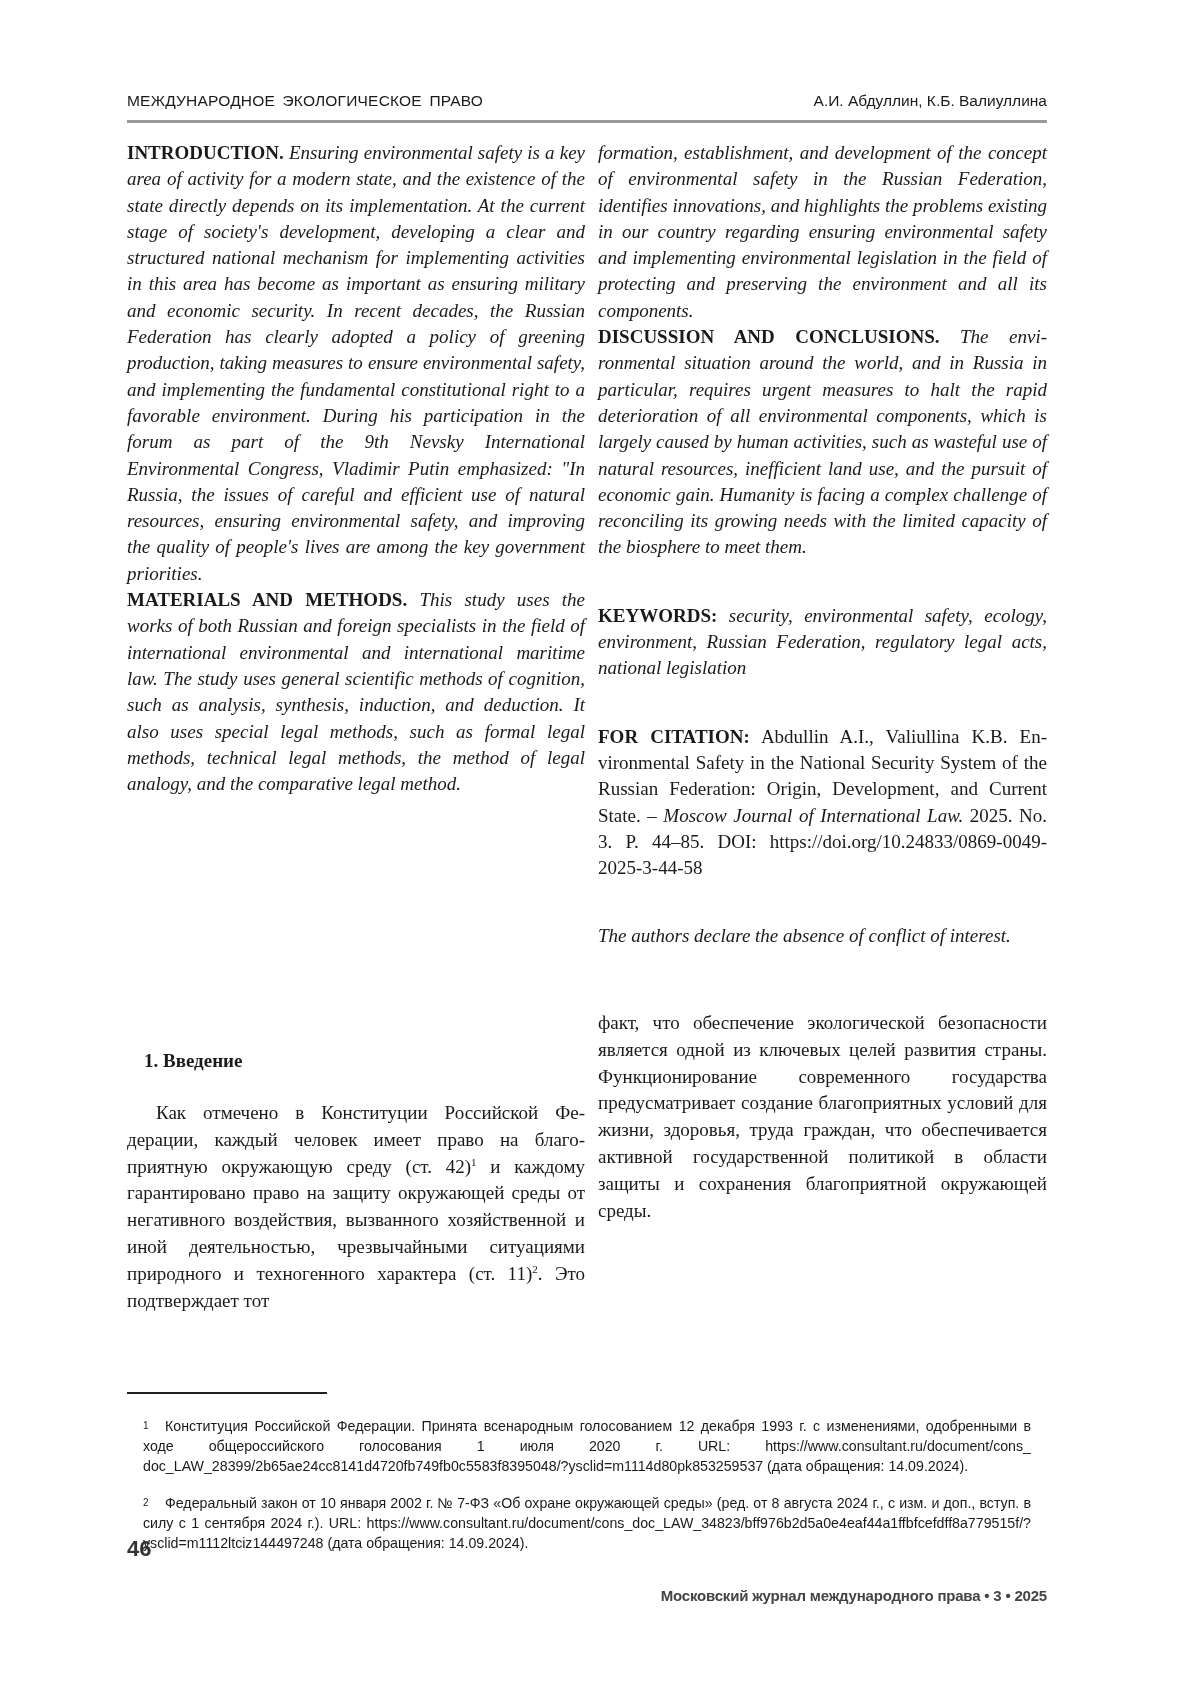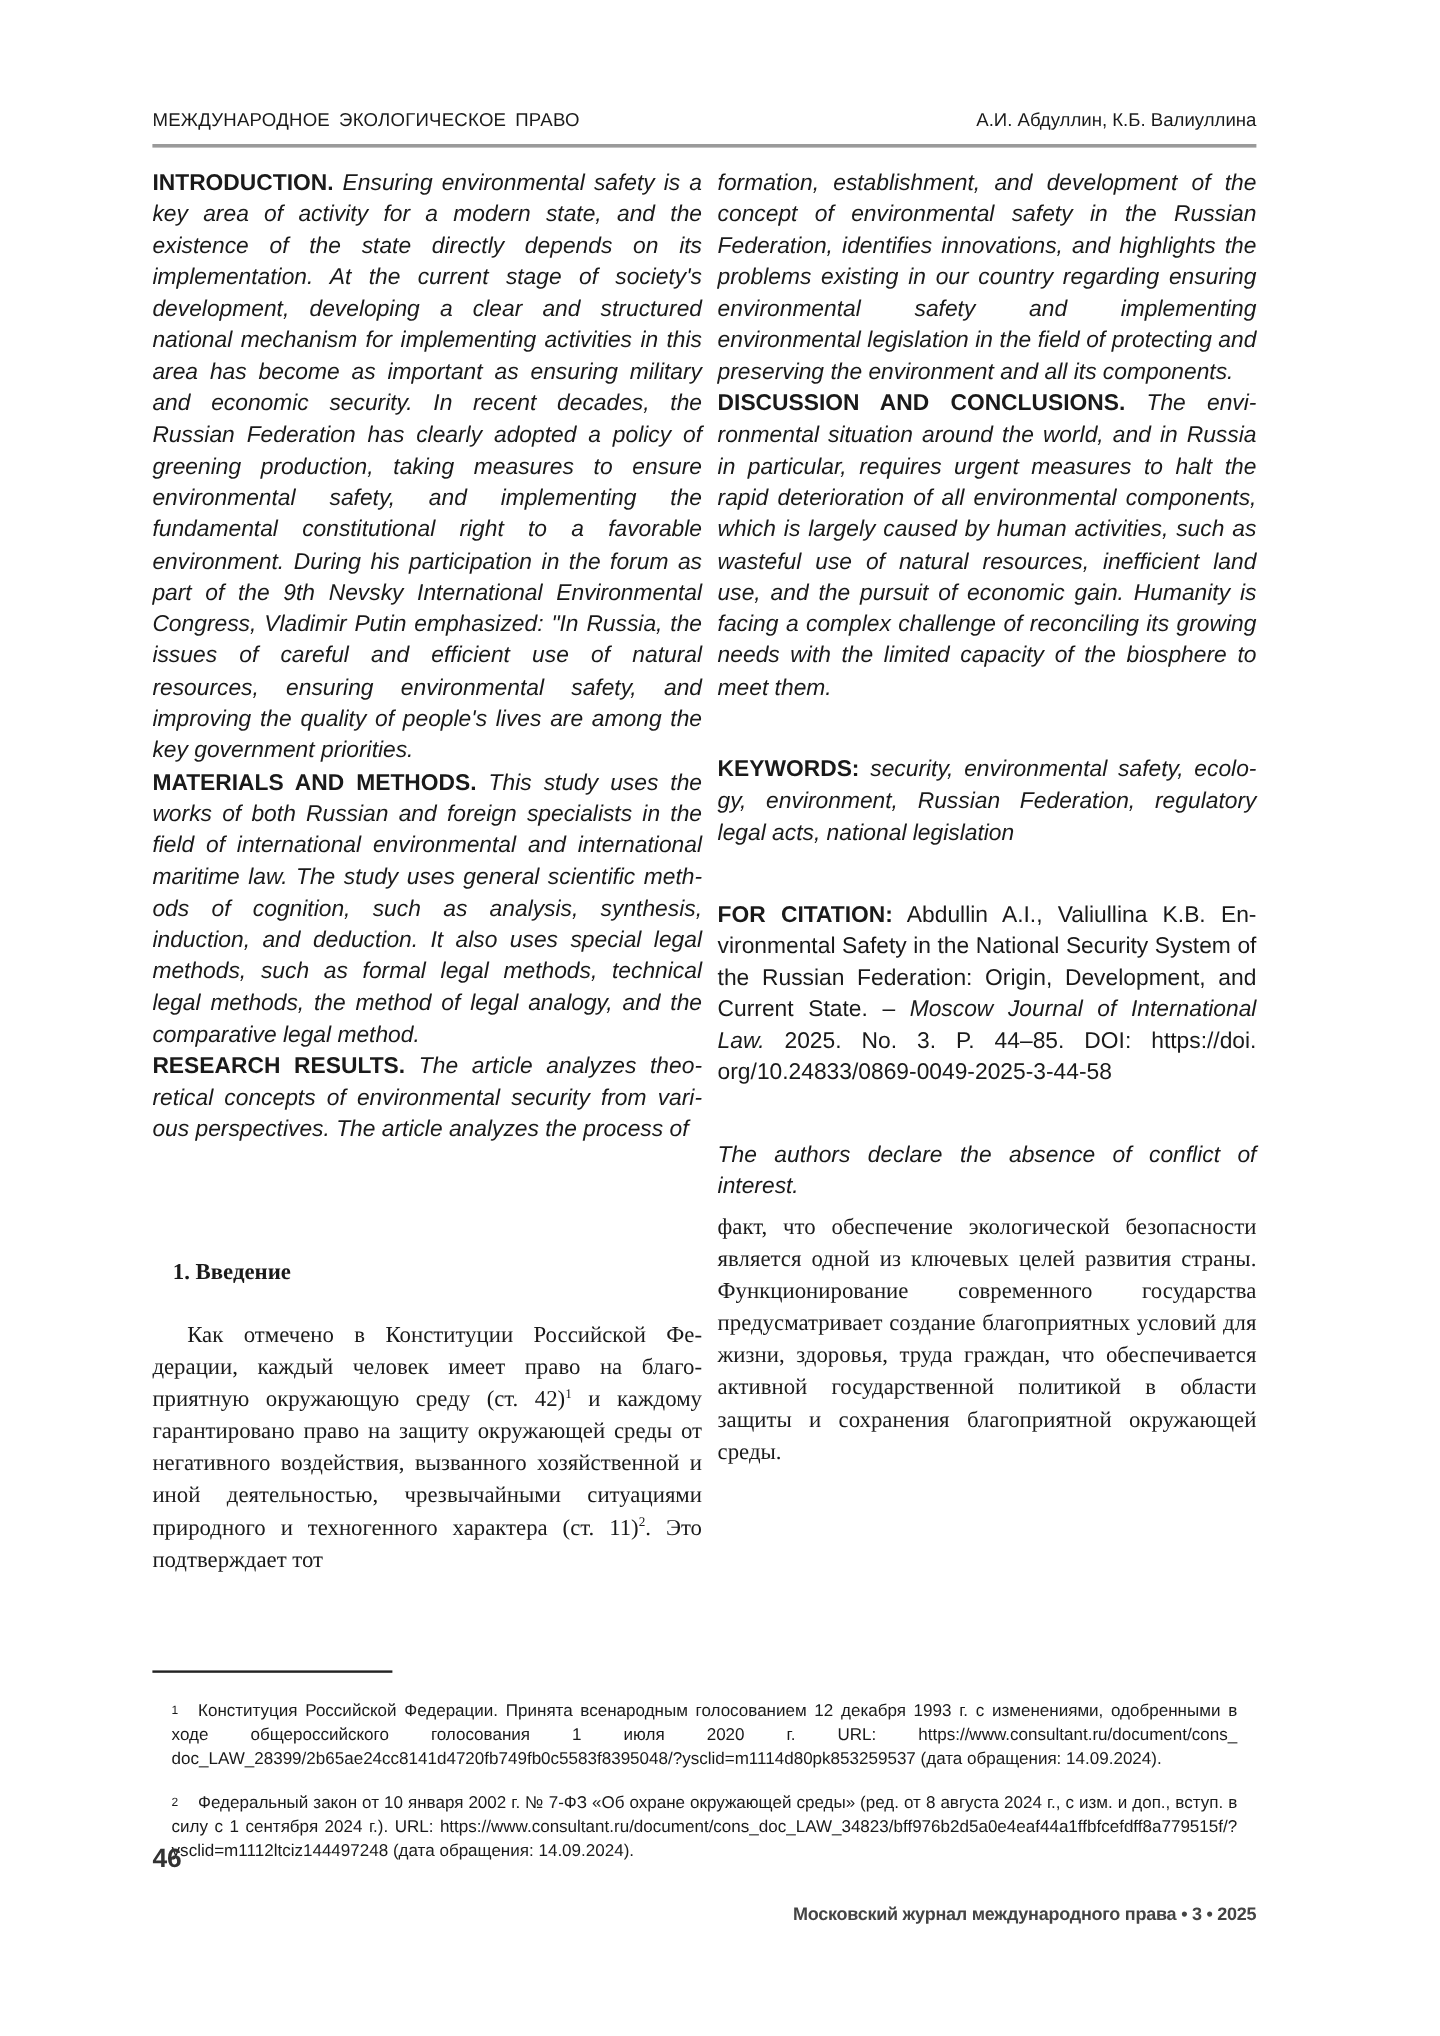--- a/index.html
+++ b/index.html
@@ -6,21 +6,21 @@
   body { width: 1200px; height: 1697px; position: relative; overflow: hidden; color: #1a1a1a; }
   .page { position: absolute; left: 0; top: 0; width: 1200px; height: 1512px; }
 
   .running-head { position: absolute; left: 127px; top: 90px; width: 920px; height: 24px;
     font-family: "Liberation Sans", sans-serif; font-size: 15.5px; color: #1a1a1a; }
   .running-head .left { position: absolute; left: 0; top: 2px; letter-spacing: 0.2px; word-spacing: 3px; }
   .running-head .right { position: absolute; right: 0; top: 2px; }
   .head-rule { position: absolute; left: 127px; top: 120px; width: 920px; height: 3px; background: #9a9a9a; }
 
   .abstract-col { position: absolute; top: 140px; width: 458px;
-    font-family: Liberation Sans, sans-serif; font-size: 19px; line-height: 26.3px;
+    font-family: Liberation Serif, serif; font-size: 19px; line-height: 26.3px;
     text-align: justify; hyphens: manual; }
   .abstract-col.left { left: 127px; }
   .abstract-col.right { left: 598px; width: 449px; }
   .abstract-col p { margin: 0; }
   .abstract-col .label { font-weight: bold; font-style: normal; }
   .abstract-col .it { font-style: italic; }
   .abstract-col .gap { margin-top: 42px; }
 
   .body-col { position: absolute; width: 458px;
     font-family: "Liberation Serif", serif; font-size: 19px; line-height: 26.8px;
@@ -57,24 +57,20 @@
 
   <div class="abstract-col left">
     <p>
       <span class="label">INTRODUCTION.</span>
       <span class="it">Ensuring environmental safety is a key area of activity for a modern state, and the existence of the state directly depends on its implemen­tation. At the current stage of society's development, developing a clear and structured national mechanism for implementing activities in this area has become as important as ensuring military and economic security. In recent decades, the Russian Federation has clearly adopted a policy of greening production, taking meas­ures to ensure environmental safety, and implement­ing the fundamental constitutional right to a favorable environment. During his participation in the forum as part of the 9th Nevsky International Environmental Congress, Vladimir Putin emphasized: "In Russia, the issues of careful and efficient use of natural resources, ensuring environmental safety, and improving the quality of people's lives are among the key government priorities.</span>
     </p>
     <p>
       <span class="label">MATERIALS AND METHODS.</span>
       <span class="it">This study uses the works of both Russian and foreign specialists in the field of international environmental and international maritime law. The study uses general scientific meth­ods of cognition, such as analysis, synthesis, induction, and deduction. It also uses special legal methods, such as formal legal methods, technical legal methods, the method of legal analogy, and the comparative legal method.</span>
     </p>
-    <p>
-      <span class="label">RESEARCH RESULTS.</span>
-      <span class="it">The article analyzes theo­retical concepts of environmental security from vari­ous perspectives. The article analyzes the process of</span>
-    </p>
   </div>
 
   <div class="abstract-col right">
     <p>
       <span class="it">formation, establishment, and development of the concept of environmental safety in the Russian Feder­ation, identifies innovations, and highlights the prob­lems existing in our country regarding ensuring envi­ronmental safety and implementing environmental legislation in the field of protecting and preserving the environment and all its components.</span>
     </p>
     <p>
       <span class="label">DISCUSSION AND CONCLUSIONS.</span>
       <span class="it">The envi­ronmental situation around the world, and in Russia in particular, requires urgent measures to halt the rapid deterioration of all environmental components, which is largely caused by human activities, such as wasteful use of natural resources, inefficient land use, and the pursuit of economic gain. Humanity is facing a complex challenge of reconciling its growing needs with the limited capacity of the biosphere to meet them.</span>
     </p>

